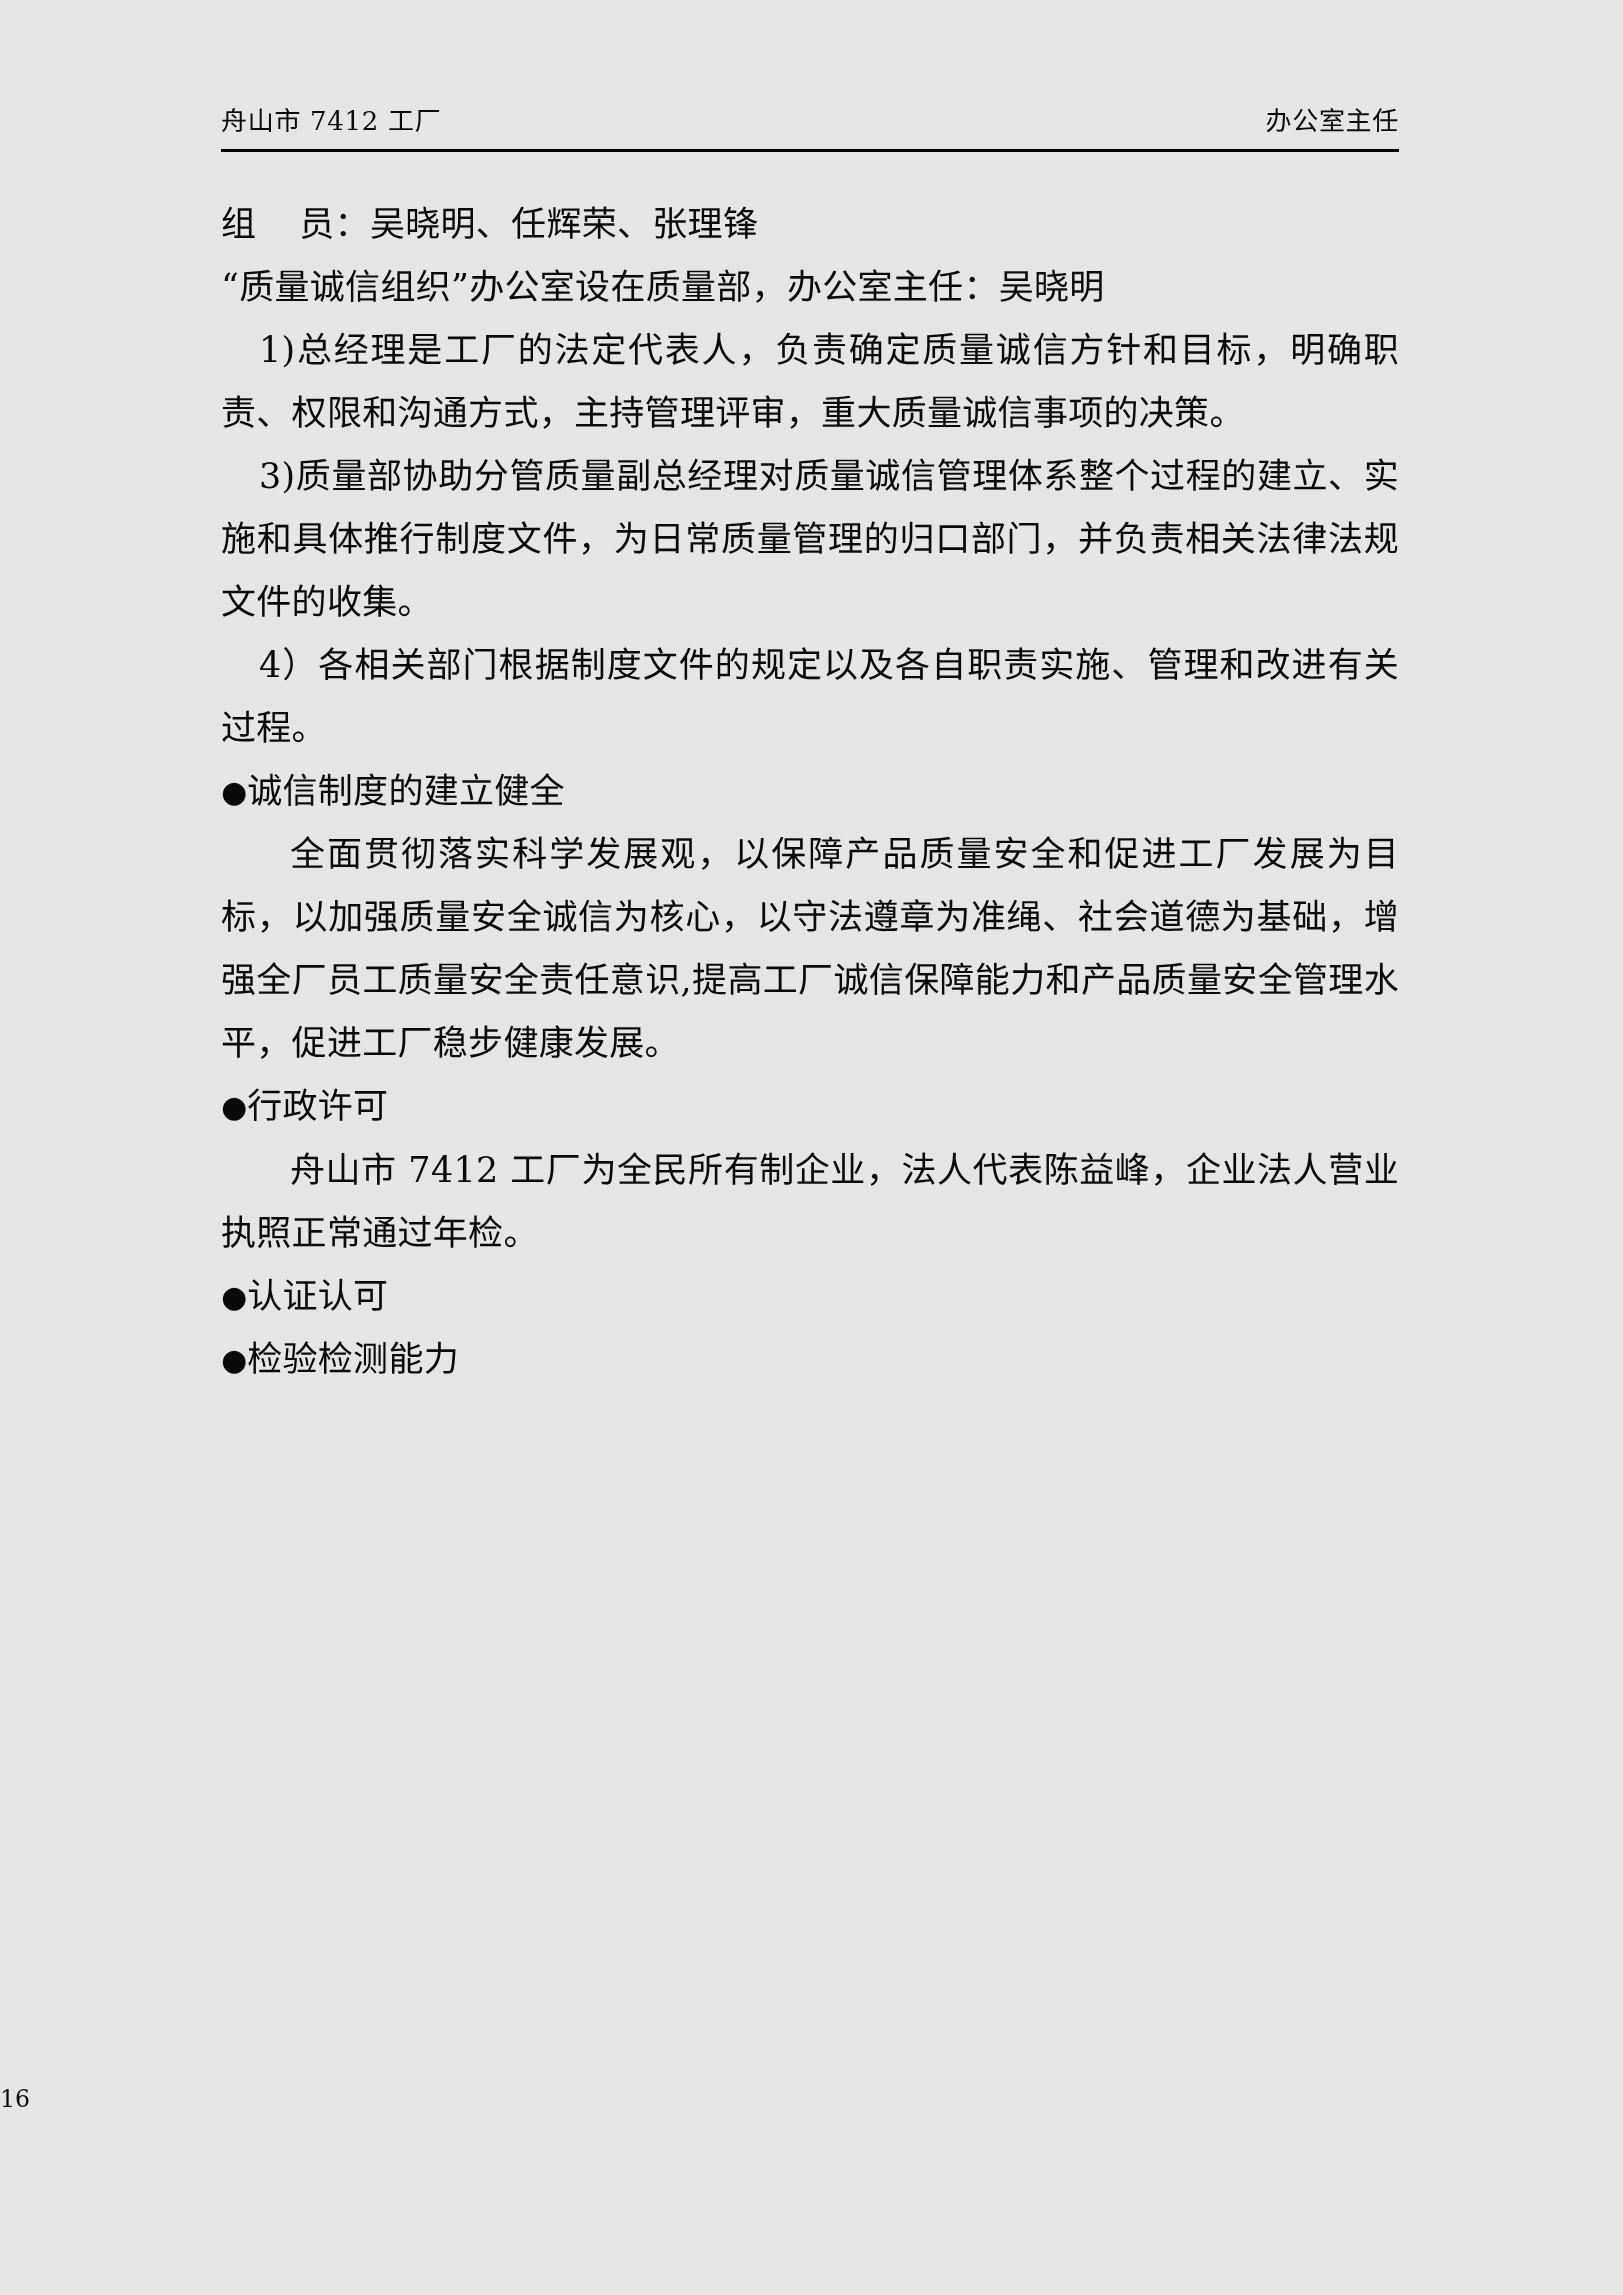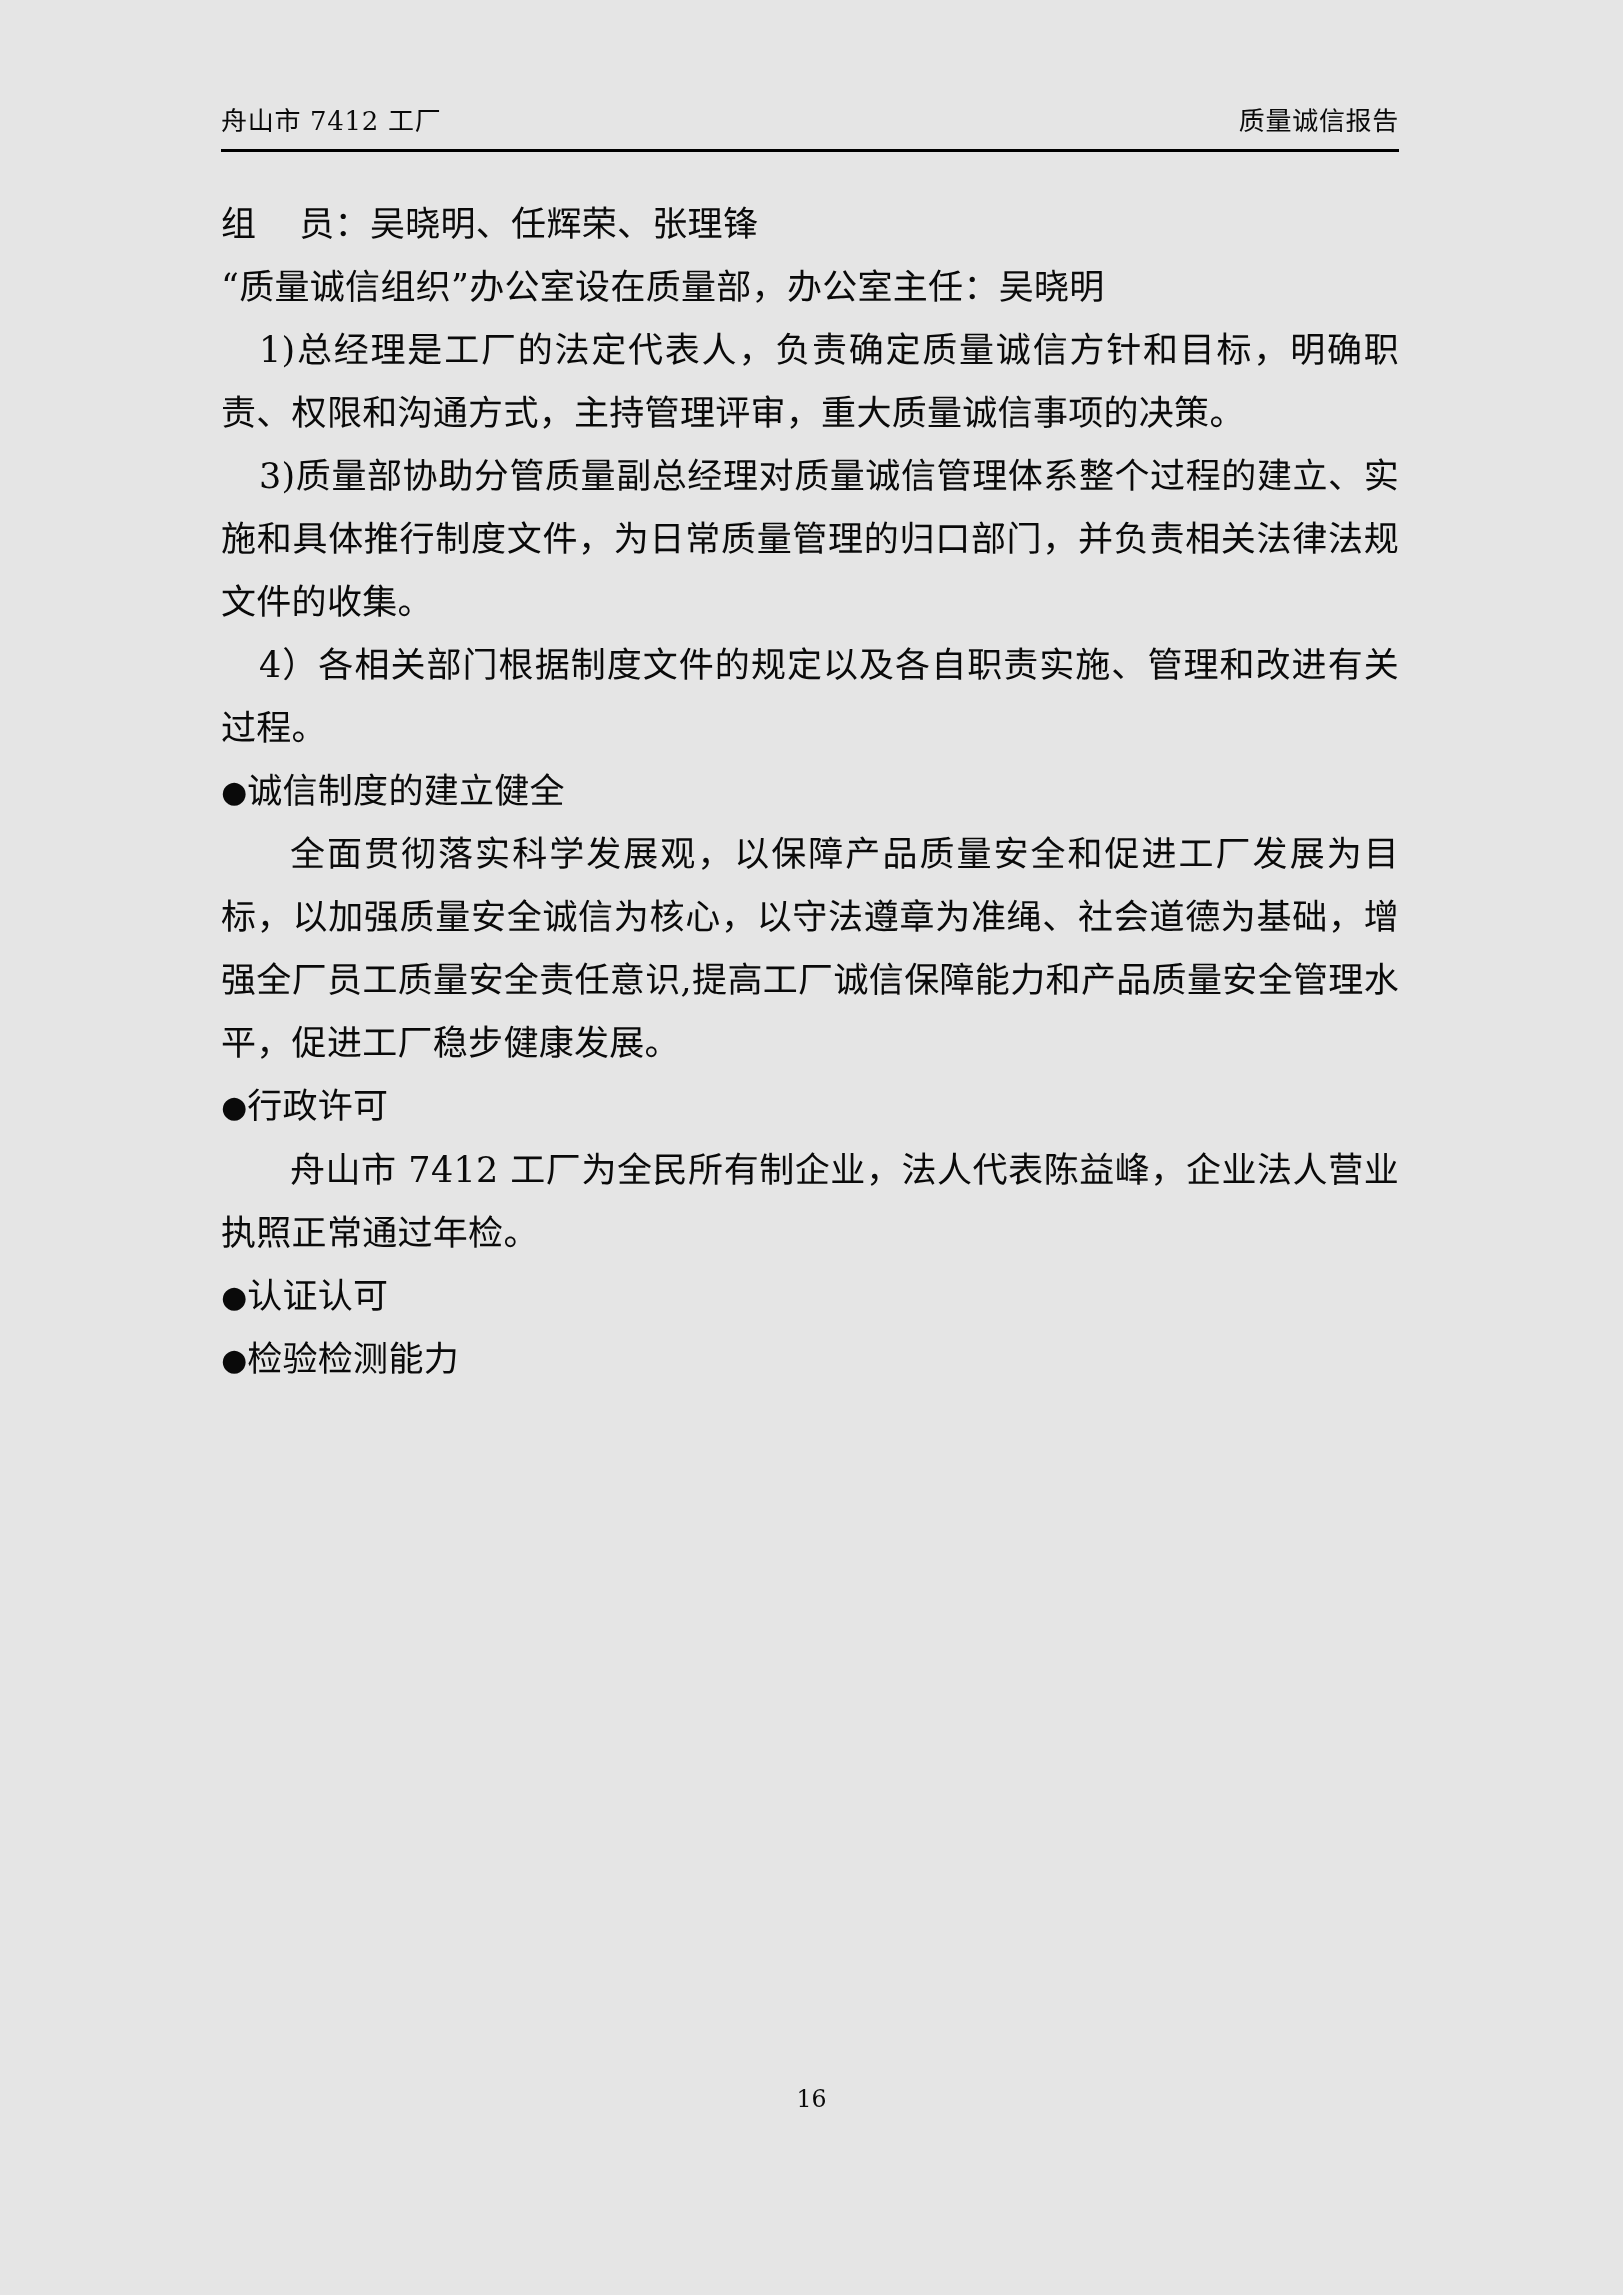--- a/index.html
+++ b/index.html
@@ -95,33 +95,32 @@
     display: inline-block;
     width: 43px;
   }
 
   
   .footer {
     position: absolute;
     left: 0;
     top: 2088px;
     width: 1623px;
-    text-align: center;
     font-size: 23.6px;
     line-height: 1;
   }
 </style>
 </head>
 <body>
 
 <div class="page">
 
   <div class="header">
     <span class="header-left">舟山市 7412 工厂</span>
-    <span class="header-right">质量诚信报告</span>
+    <span class="header-right">办公室主任</span>
   </div>
   <div class="header-rule"></div>
 
   <div class="body">
 
     <p class="para noindent">
       <span>组</span><span class="wide-space"></span><span>员：吴晓明、任辉荣、张理锋</span>
     </p>
 
     <p class="para noindent">“质量诚信组织”办公室设在质量部，办公室主任：吴晓明</p>

